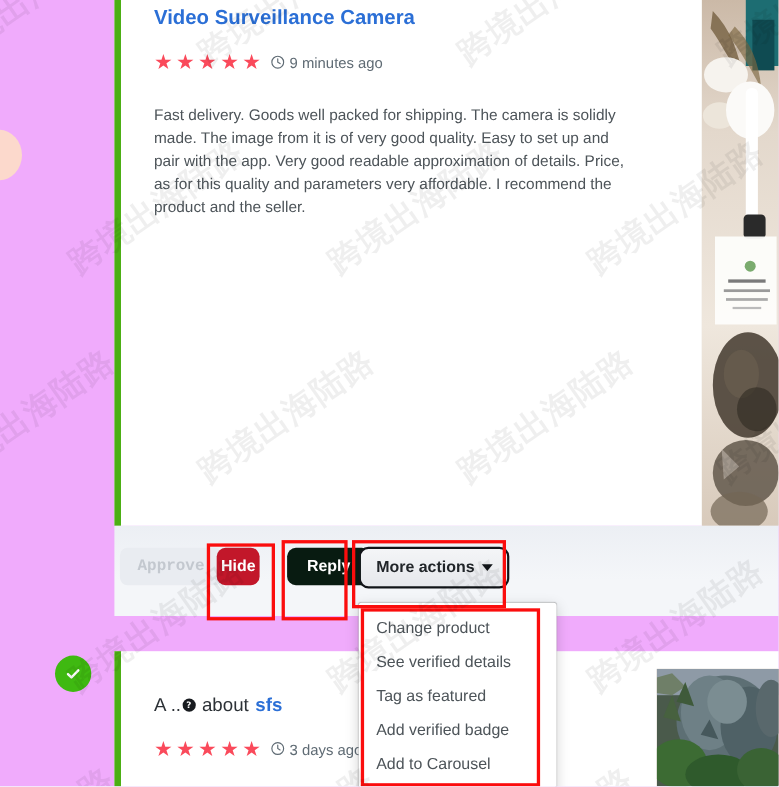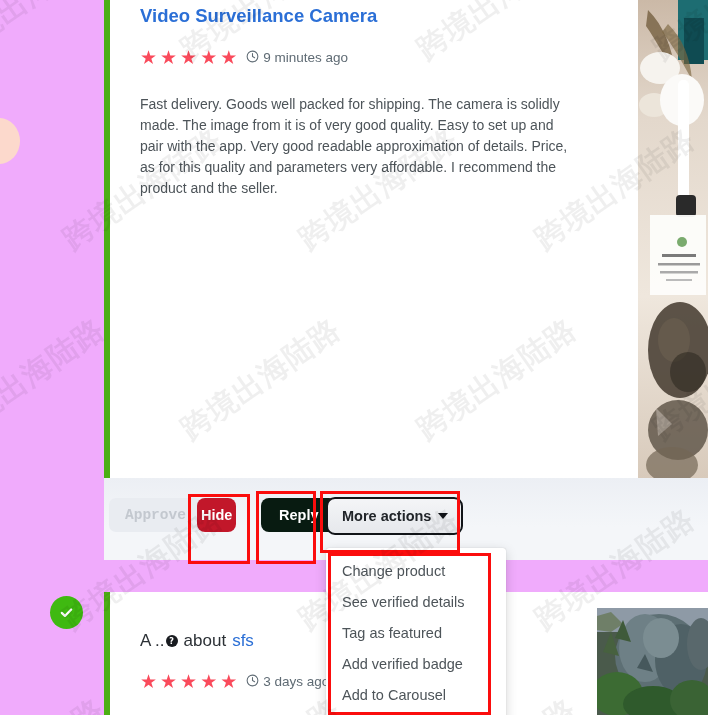--- a/index.html
+++ b/index.html
@@ -244,21 +244,21 @@
     color: #ffffff;
     font-size: 8px;
     font-weight: 700;
     margin: 0 6px 0 1px;
     font-family: "DejaVu Sans", sans-serif;
   }
   .about-word { color: #2c3136; margin-right: 6px; }
   .shop-link {
     color: #2b6fd6;
     text-decoration: none;
-    font-weight: 400;
+    font-weight: 700;
   }
 
   
   .annot {
     position: absolute;
     border: 3px solid #fb0d0d;
     z-index: 50;
     pointer-events: none;
     background: transparent;
   }

